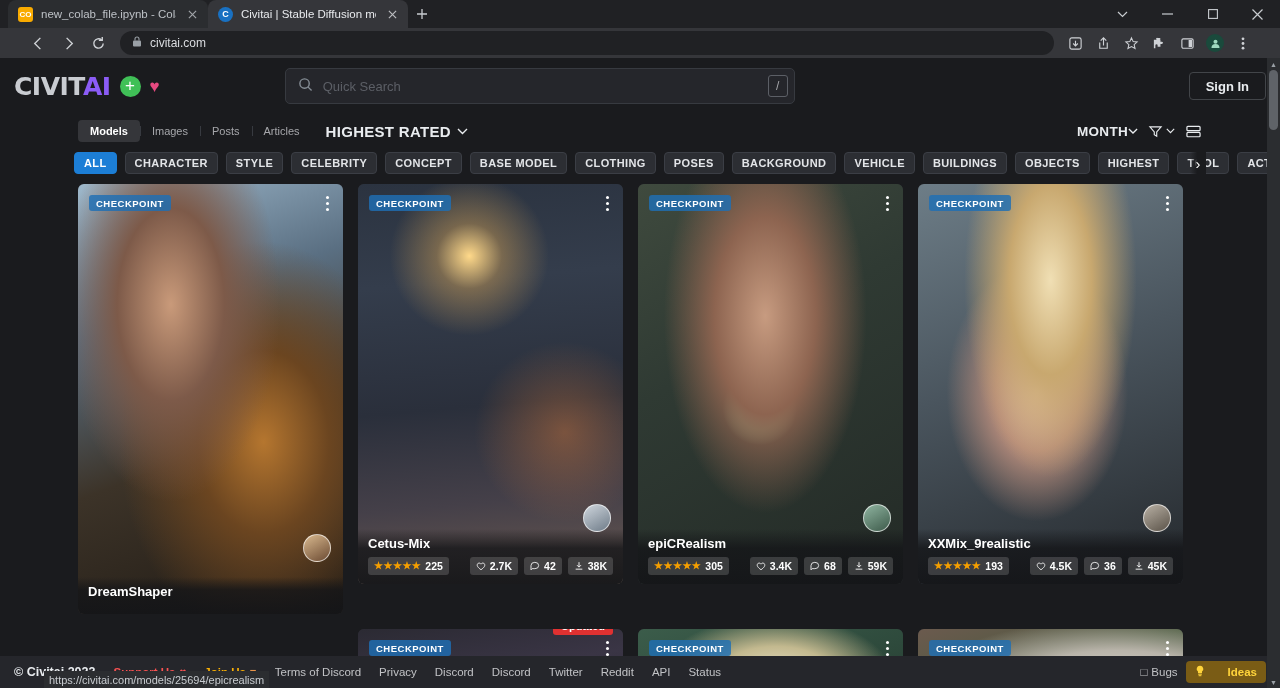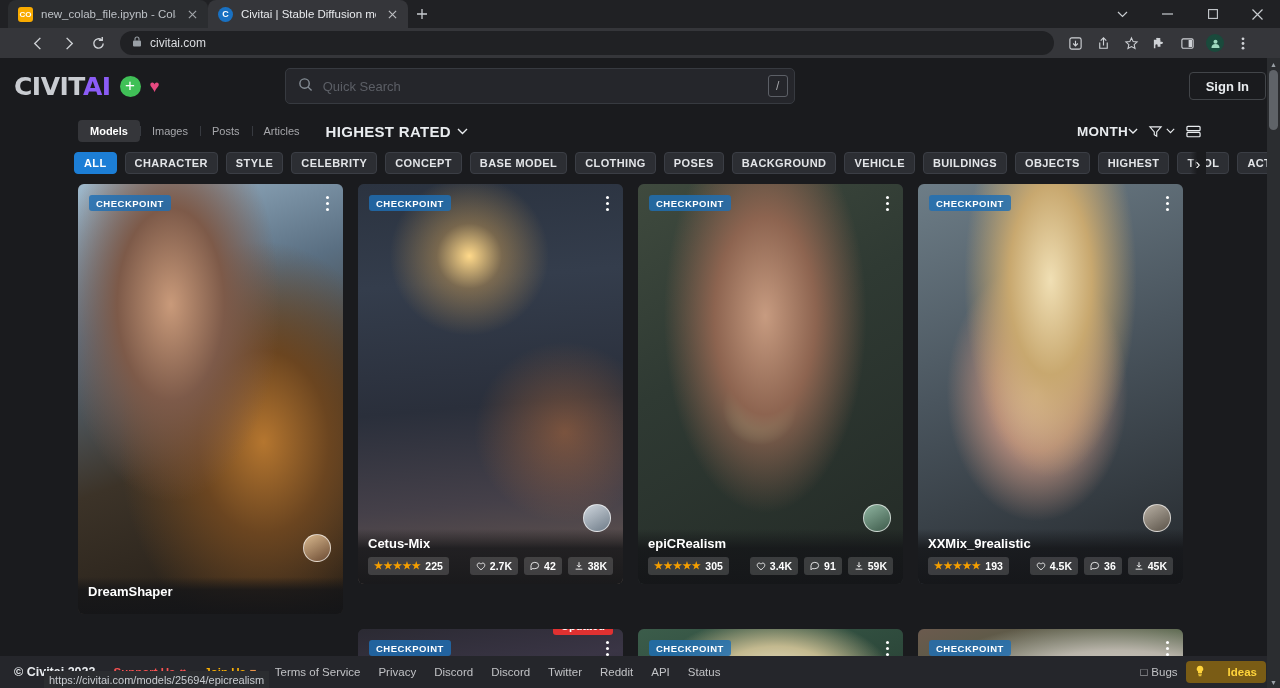--- a/index.html
+++ b/index.html
@@ -545,21 +545,21 @@
           <div class="pill">
             <svg width="10" height="10" viewBox="0 0 12 12">
                 <path d="M6 10.5 C2 7.6 0.8 5.6 1.8 3.6 C2.7 1.9 5 2.1 6 3.8 C7 2.1 9.3 1.9 10.2 3.6 C11.2 5.6 10 7.6 6 10.5 Z" stroke="#fff" stroke-width="1" fill="none"></path>
               </svg>
             <span>3.4K</span>
           </div>
           <div class="pill">
             <svg width="10" height="10" viewBox="0 0 12 12">
                 <path d="M1.2 5.4 a4.6 3.8 0 1 1 4.6 3.8 H2.6 L1.2 10.6 Z" stroke="#fff" stroke-width="1" fill="none"></path>
               </svg>
-            <span>91</span>
+            <span>68</span>
           </div>
           <div class="pill">
             <svg width="10" height="10" viewBox="0 0 12 12">
                 <path d="M6 1.4 V7 M3.6 5 L6 7.4 L8.4 5 M2 9.8 H10" stroke="#fff" stroke-width="1.1" fill="none"></path>
               </svg>
             <span>59K</span>
           </div>
         </div>
       </div>
     </div>
@@ -640,21 +640,21 @@
   <div class="site-footer">
     <span class="f-copy">© Civitai 2023</span>
     <a class="f-link f-support">
       <span>Support Us</span>
       <span>♥</span>
     </a>
     <a class="f-link f-join">
       <span>Join Us</span>
       <span style="color:#e8944a">■</span>
     </a>
-    <a class="f-link">Terms of Service</a>
+    <a class="f-link">Terms of Discord</a>
     <a class="f-link">Privacy</a>
     <a class="f-link">Discord</a>
     <a class="f-link">Discord</a>
     <a class="f-link">Twitter</a>
     <a class="f-link">Reddit</a>
     <a class="f-link">API</a>
     <a class="f-link">Status</a>
     <div class="f-right">
       <a class="f-bugs">
         <span>□</span>

